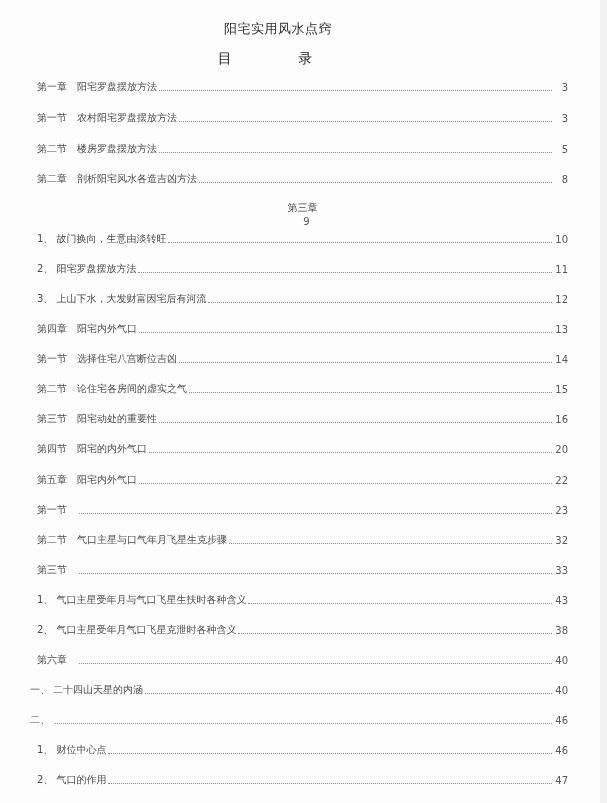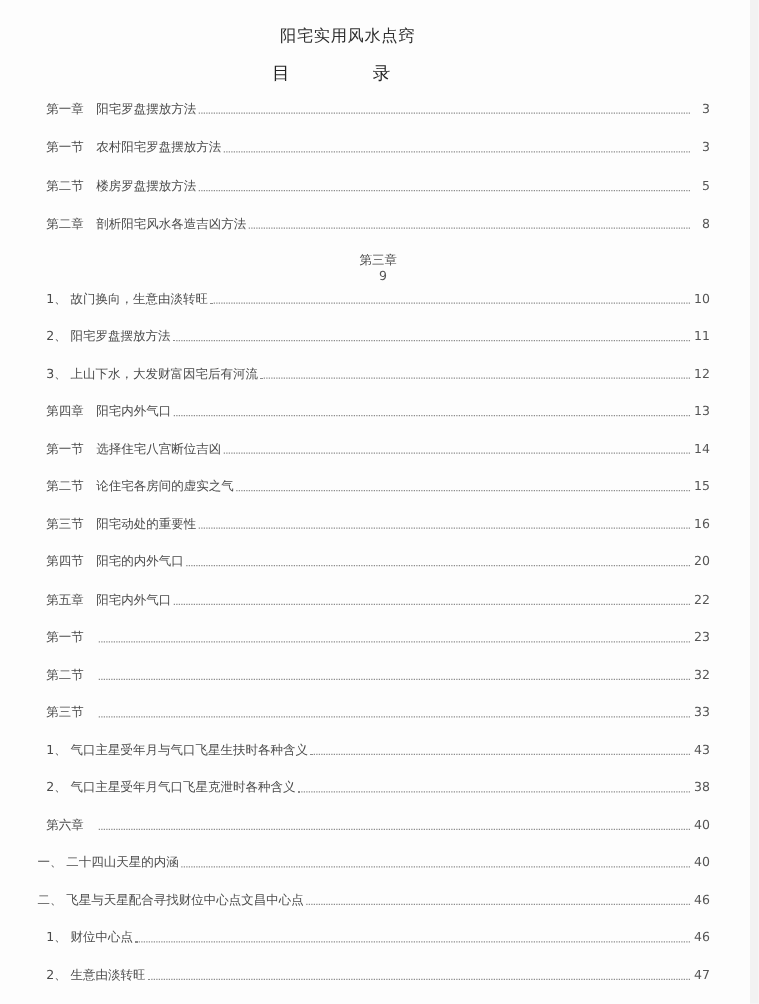--- a/index.html
+++ b/index.html
@@ -195,20 +195,21 @@
   </div>
     <div class="toc-row" style="top: 424px; left: 37px; width: 531px;">
     <span class="num">第一节</span>
     <span class="gap"></span>
     <span class="leader"></span>
     <span class="page">23</span>
   </div>
     <div class="toc-row" style="top: 454px; left: 37px; width: 531px;">
     <span class="num">第二节</span>
     <span class="gap"></span>
+    <span class="label">气口主星与口气年月飞星生克步骤</span>
     <span class="leader"></span>
     <span class="page">32</span>
   </div>
     <div class="toc-row" style="top: 484px; left: 37px; width: 531px;">
     <span class="num">第三节</span>
     <span class="gap"></span>
     <span class="leader"></span>
     <span class="page">33</span>
   </div>
     <div class="toc-row" style="top: 514px; left: 37px; width: 531px;">
@@ -234,31 +235,30 @@
     <div class="toc-row" style="top: 604px; left: 30px; width: 538px;">
     <span class="num">一、</span>
     <span class="gap" style="width: 3px;"></span>
     <span class="label">二十四山天星的内涵</span>
     <span class="leader"></span>
     <span class="page">40</span>
   </div>
     <div class="toc-row" style="top: 634px; left: 30px; width: 538px;">
     <span class="num">二、</span>
     <span class="gap" style="width: 3px;"></span>
-    <span class="label">飞星与天星配合寻找财位中心点文昌中心点</span>
     <span class="leader"></span>
     <span class="page">46</span>
   </div>
     <div class="toc-row" style="top: 664px; left: 37px; width: 531px;">
     <span class="num">1、</span>
     <span class="gap" style="width: 3px;"></span>
     <span class="label">财位中心点</span>
     <span class="leader"></span>
     <span class="page">46</span>
   </div>
     <div class="toc-row" style="top: 694px; left: 37px; width: 531px;">
     <span class="num">2、</span>
     <span class="gap" style="width: 3px;"></span>
-    <span class="label">生意由淡转旺</span>
+    <span class="label">气口的作用</span>
     <span class="leader"></span>
     <span class="page">47</span>
   </div>
   </div>
 
 </body></html>

